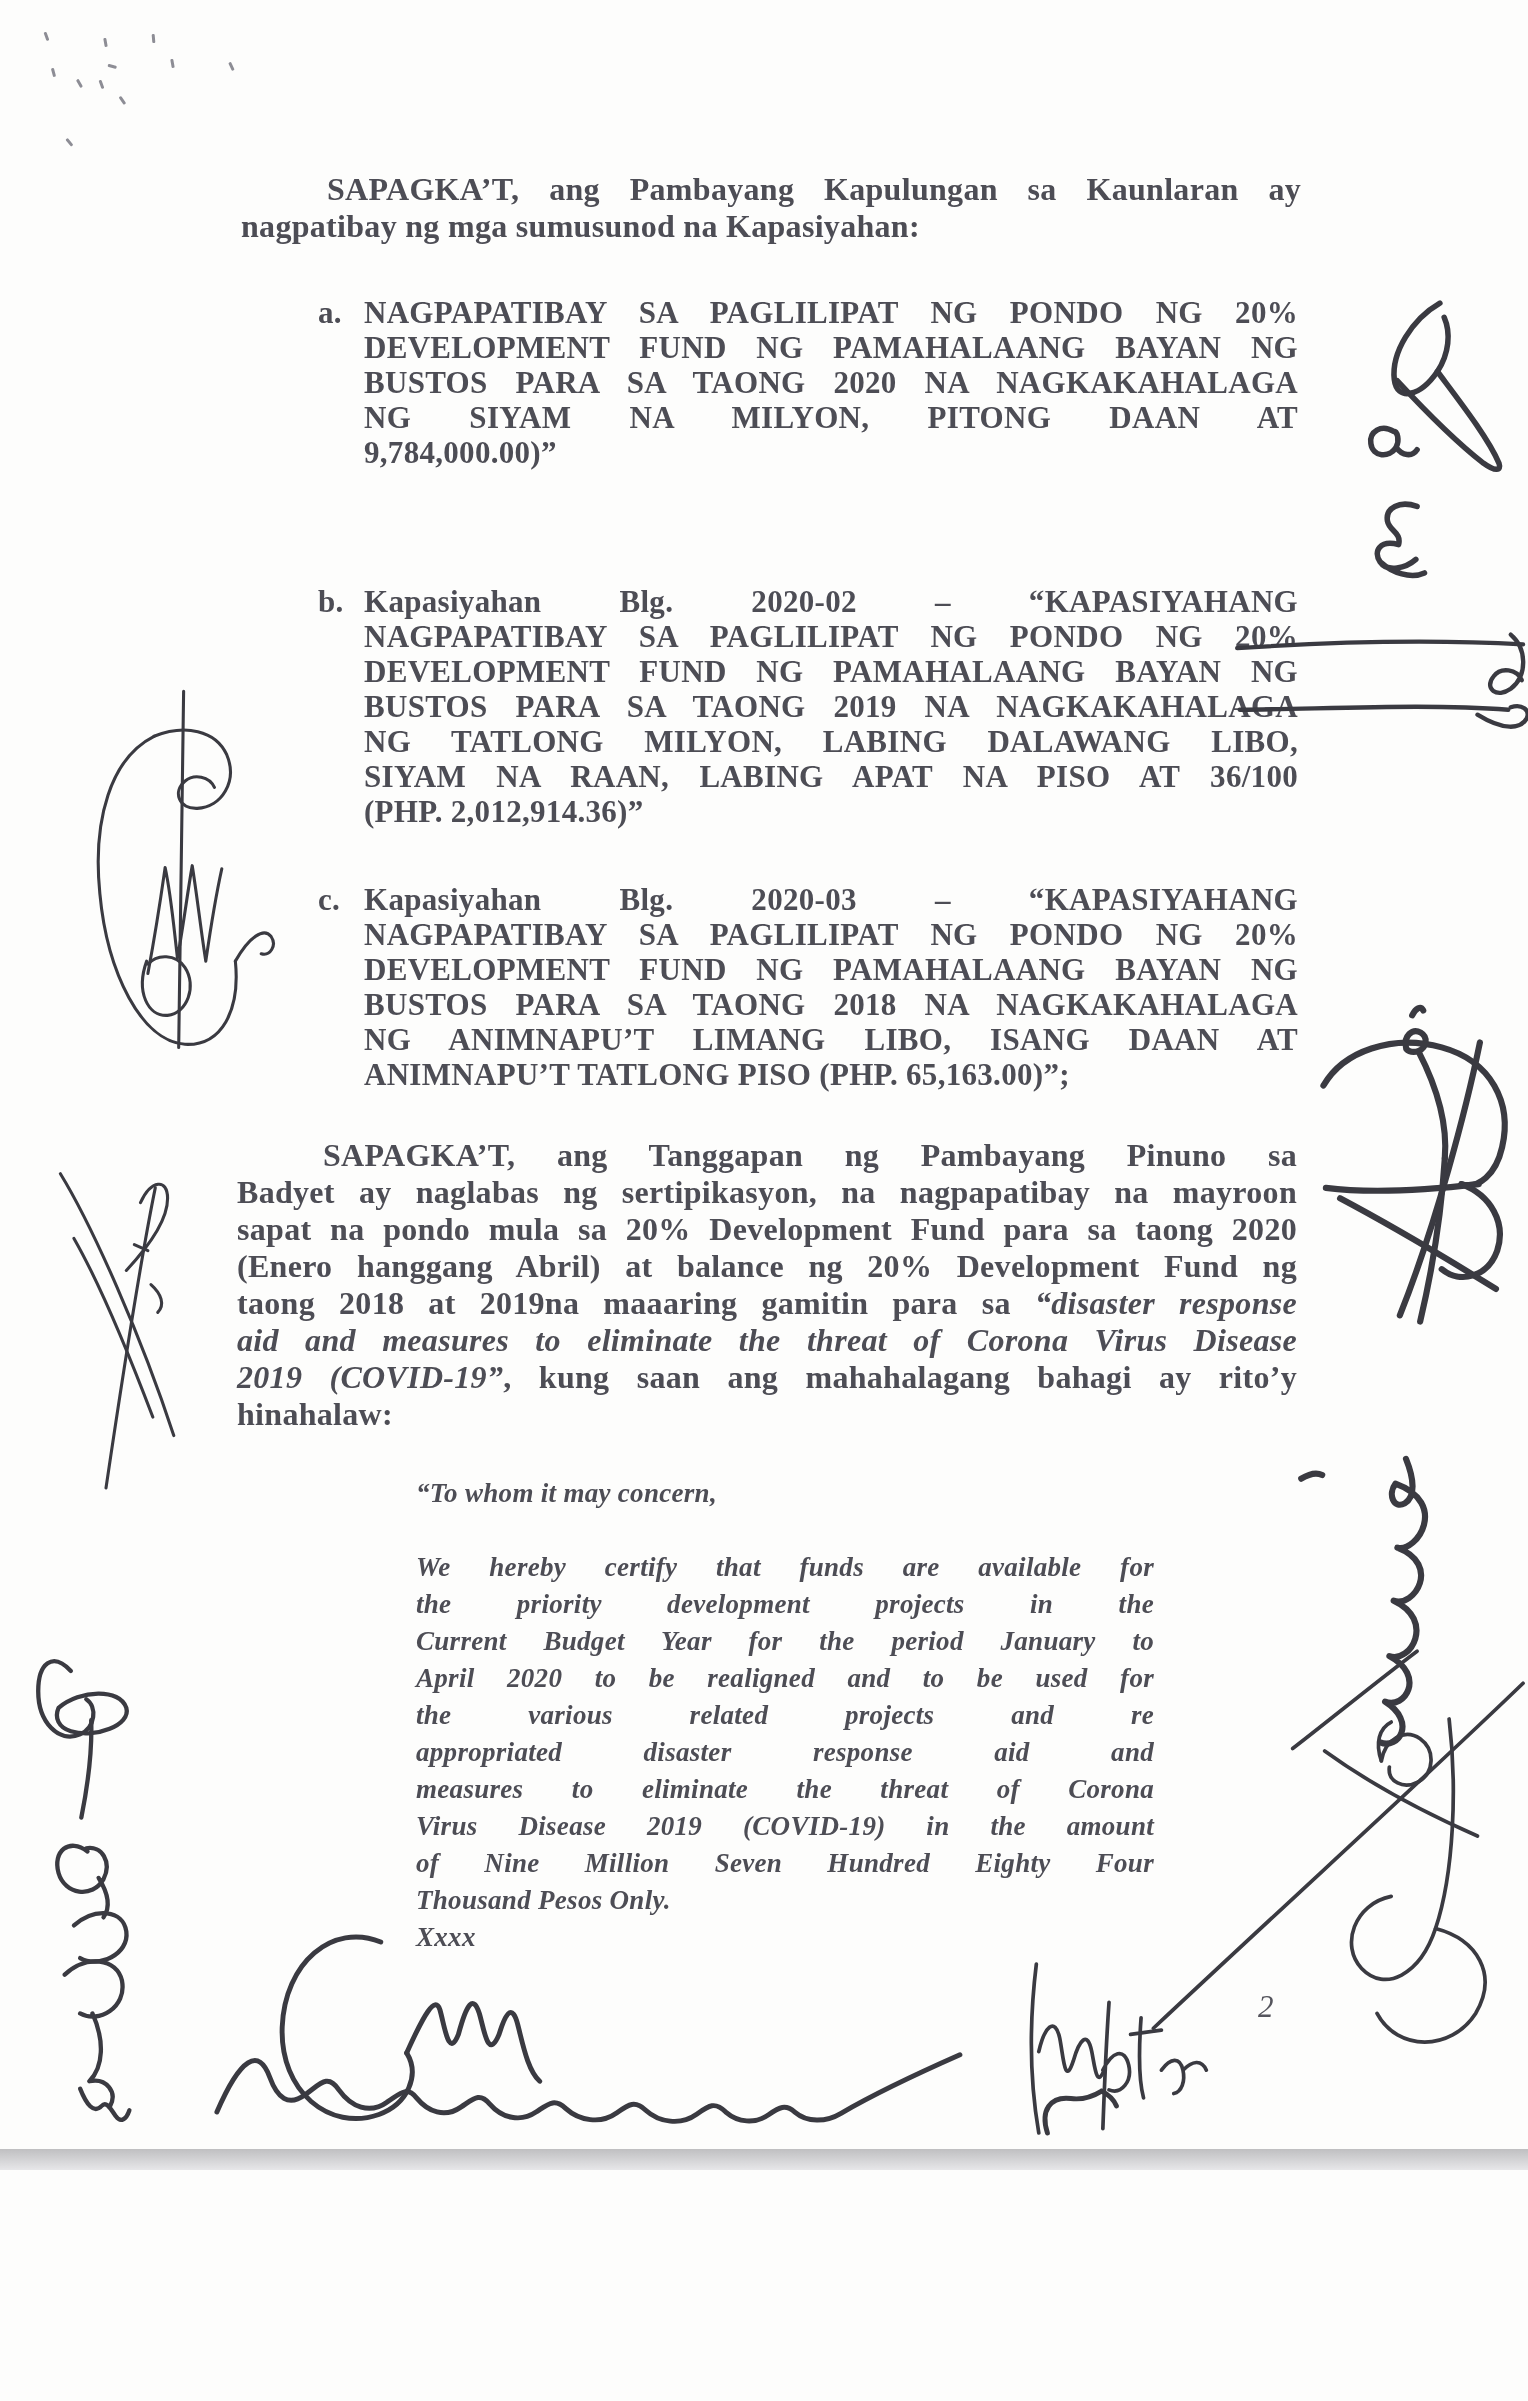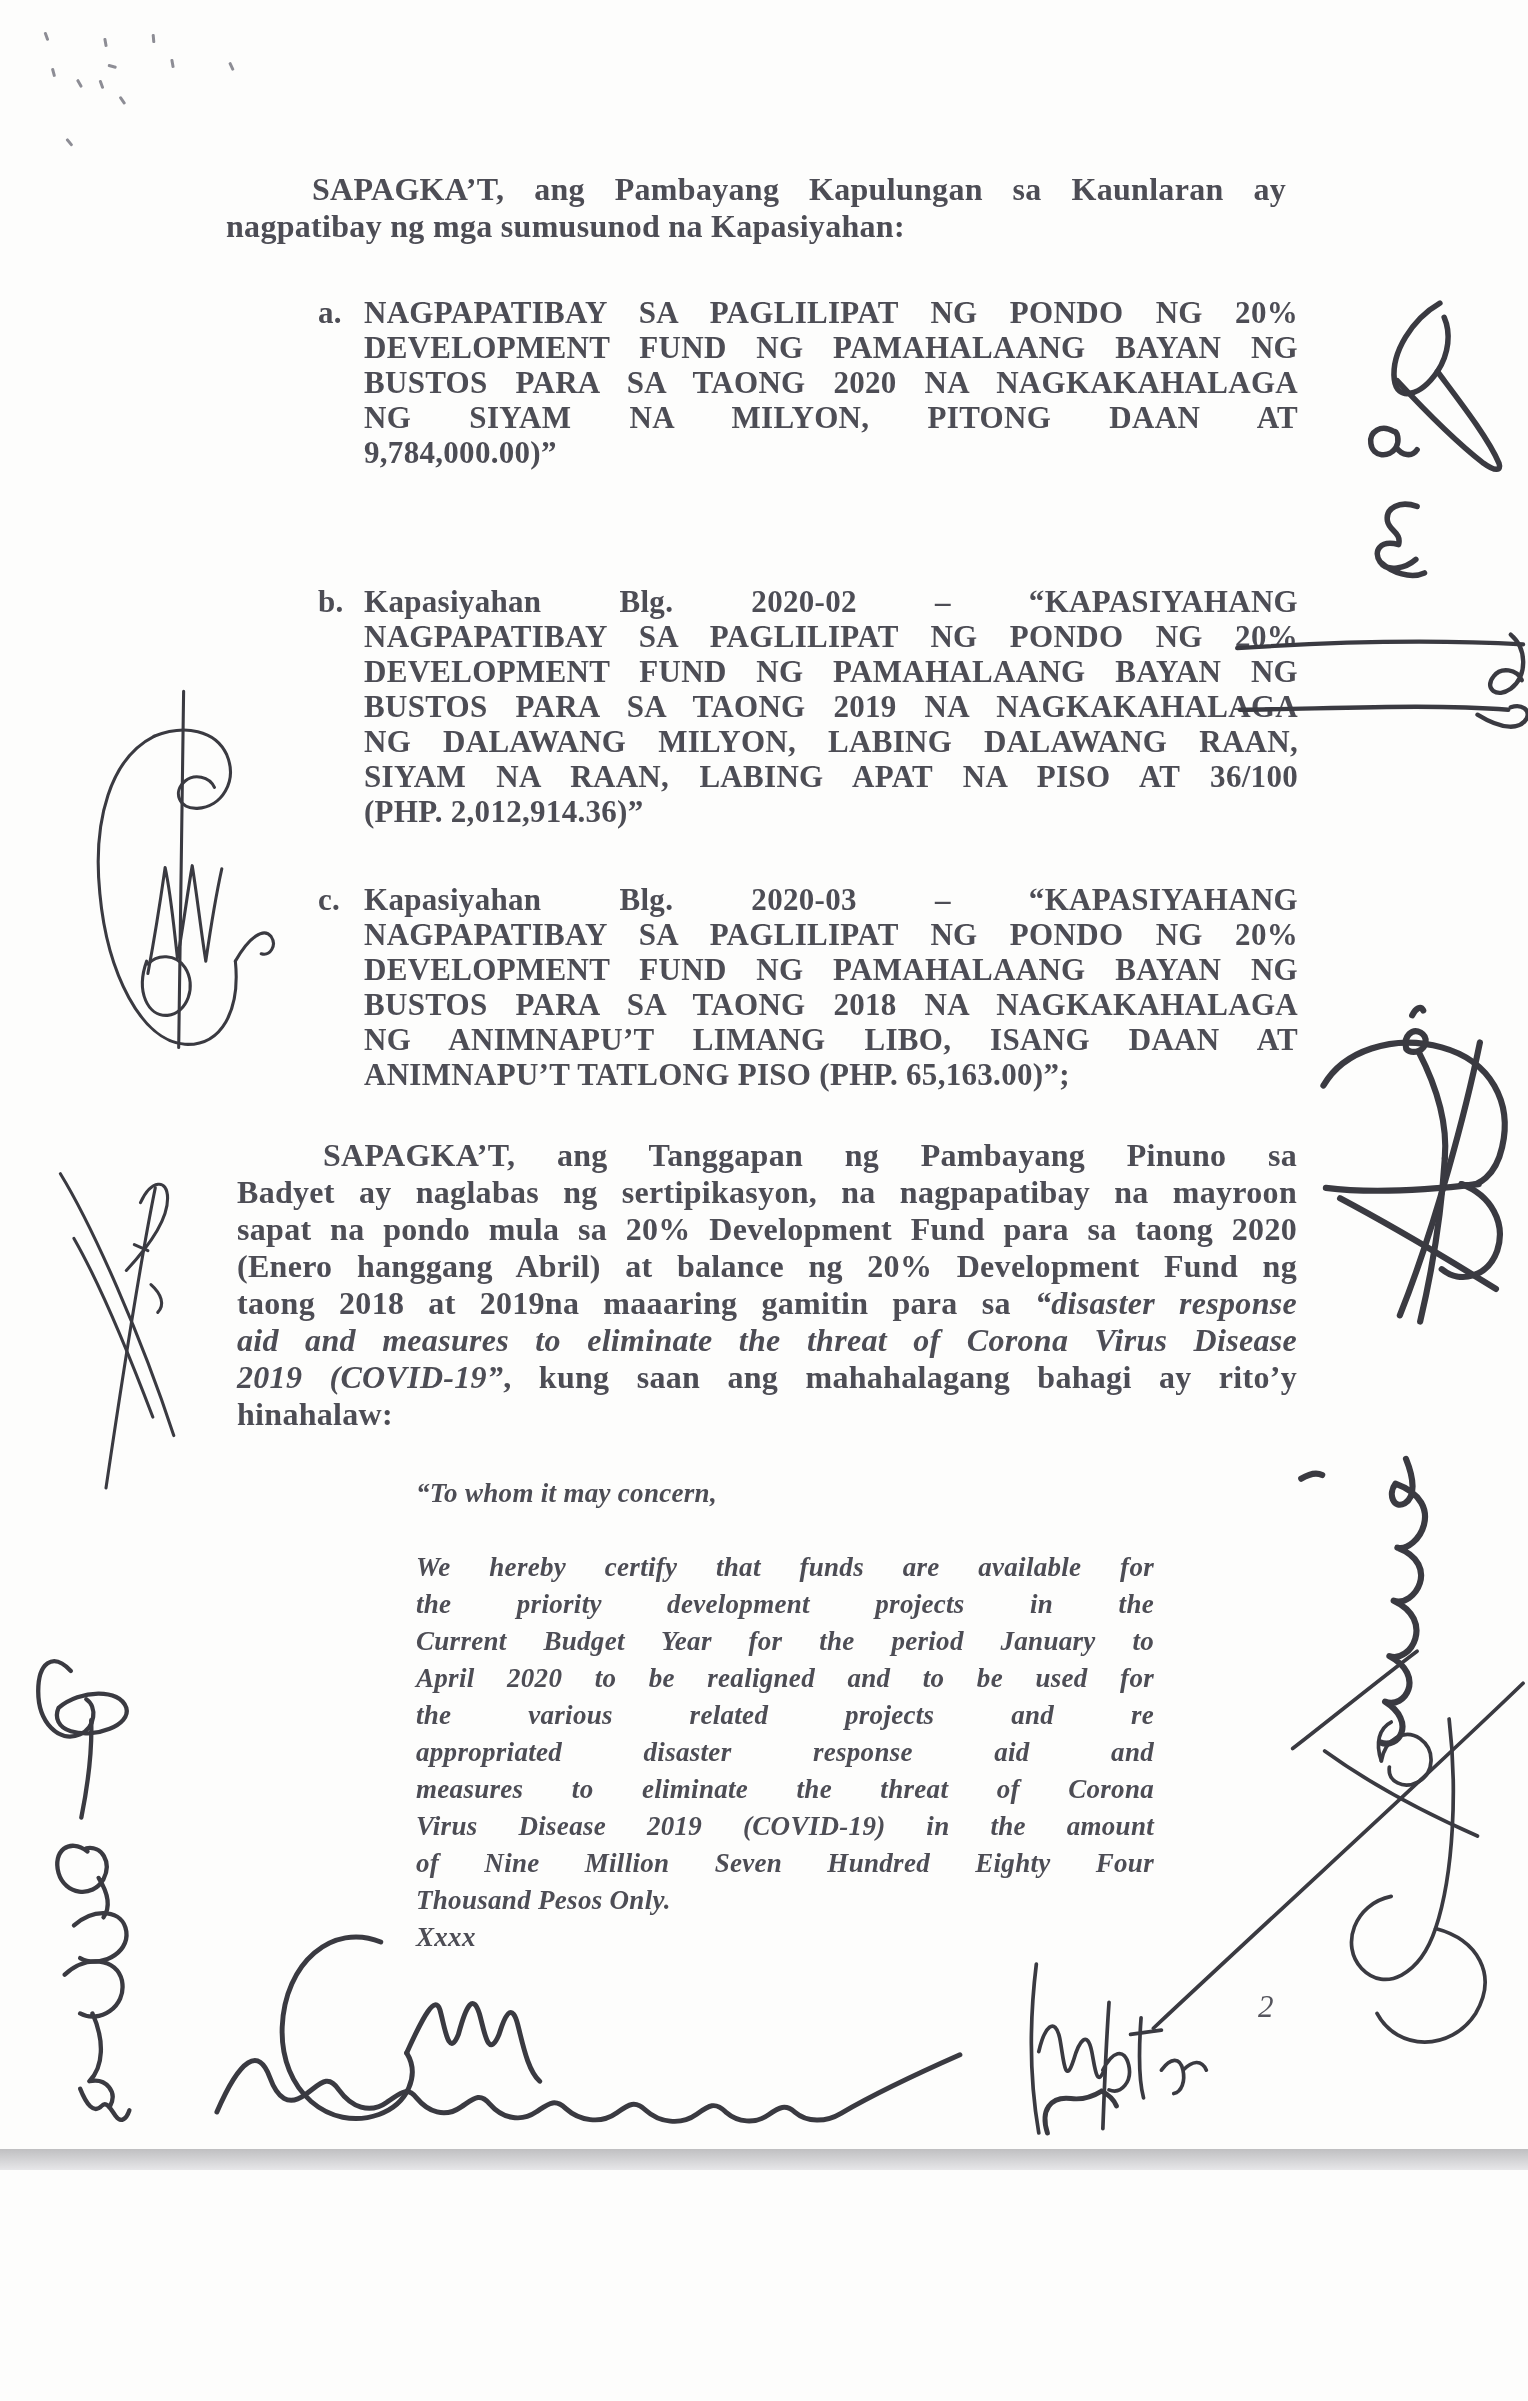--- a/index.html
+++ b/index.html
@@ -35,41 +35,41 @@
   <div class="speck" style="left:152px;top:34px;transform:rotate(-5deg)"></div>
   <div class="speck" style="left:111px;top:62px;transform:rotate(-75deg)"></div>
   <div class="speck" style="left:171px;top:59px;transform:rotate(-10deg)"></div>
   <div class="speck" style="left:230px;top:62px;transform:rotate(-25deg)"></div>
   <div class="speck" style="left:52px;top:68px;transform:rotate(-15deg)"></div>
   <div class="speck" style="left:78px;top:79px;transform:rotate(-30deg)"></div>
   <div class="speck" style="left:100px;top:80px;transform:rotate(-20deg)"></div>
   <div class="speck" style="left:121px;top:96px;transform:rotate(-35deg)"></div>
   <div class="speck" style="left:68px;top:138px;transform:rotate(-40deg)"></div>
 
-  <div class="block para" style="left:226px;top:171px;width:1060px">
+  <div class="block para" style="left:241px;top:171px;width:1060px">
       <div class="line indent"><span>SAPAGKA’T, ang Pambayang Kapulungan sa Kaunlaran ay</span></div>
       <div class="line left"><span>nagpatibay ng mga sumusunod na Kapasiyahan:</span></div>
     </div>
 
   <div class="block item" style="left:364px;top:295px;width:934px">
     <div class="marker">a.</div>
       <div class="line"><span>NAGPAPATIBAY SA PAGLILIPAT NG PONDO NG 20%</span></div>
       <div class="line"><span>DEVELOPMENT FUND NG PAMAHALAANG BAYAN NG</span></div>
       <div class="line"><span>BUSTOS PARA SA TAONG 2020 NA NAGKAKAHALAGA</span></div>
       <div class="line"><span>NG SIYAM NA MILYON, PITONG DAAN AT</span></div>
       <div class="line left"><span>9,784,000.00)”</span></div>
     </div>
 
   <div class="block item" style="left:364px;top:584px;width:934px">
     <div class="marker">b.</div>
   <div class="line"><span>Kapasiyahan Blg. 2020-02 – “KAPASIYAHANG</span></div>
       <div class="line"><span>NAGPAPATIBAY SA PAGLILIPAT NG PONDO NG 20%</span></div>
       <div class="line"><span>DEVELOPMENT FUND NG PAMAHALAANG BAYAN NG</span></div>
       <div class="line"><span>BUSTOS PARA SA TAONG 2019 NA NAGKAKAHALAGA</span></div>
-      <div class="line"><span>NG DALAWANG MILYON, LABING DALAWANG RAAN,</span></div>
+      <div class="line"><span>NG TATLONG MILYON, LABING DALAWANG LIBO,</span></div>
       <div class="line"><span>SIYAM NA RAAN, LABING APAT NA PISO AT 36/100</span></div>
       <div class="line left"><span>(PHP. 2,012,914.36)”</span></div>
     </div>
 
   <div class="block item" style="left:364px;top:882px;width:934px">
     <div class="marker">c.</div>
   <div class="line"><span>Kapasiyahan Blg. 2020-03 – “KAPASIYAHANG</span></div>
       <div class="line"><span>NAGPAPATIBAY SA PAGLILIPAT NG PONDO NG 20%</span></div>
       <div class="line"><span>DEVELOPMENT FUND NG PAMAHALAANG BAYAN NG</span></div>
       <div class="line"><span>BUSTOS PARA SA TAONG 2018 NA NAGKAKAHALAGA</span></div>

